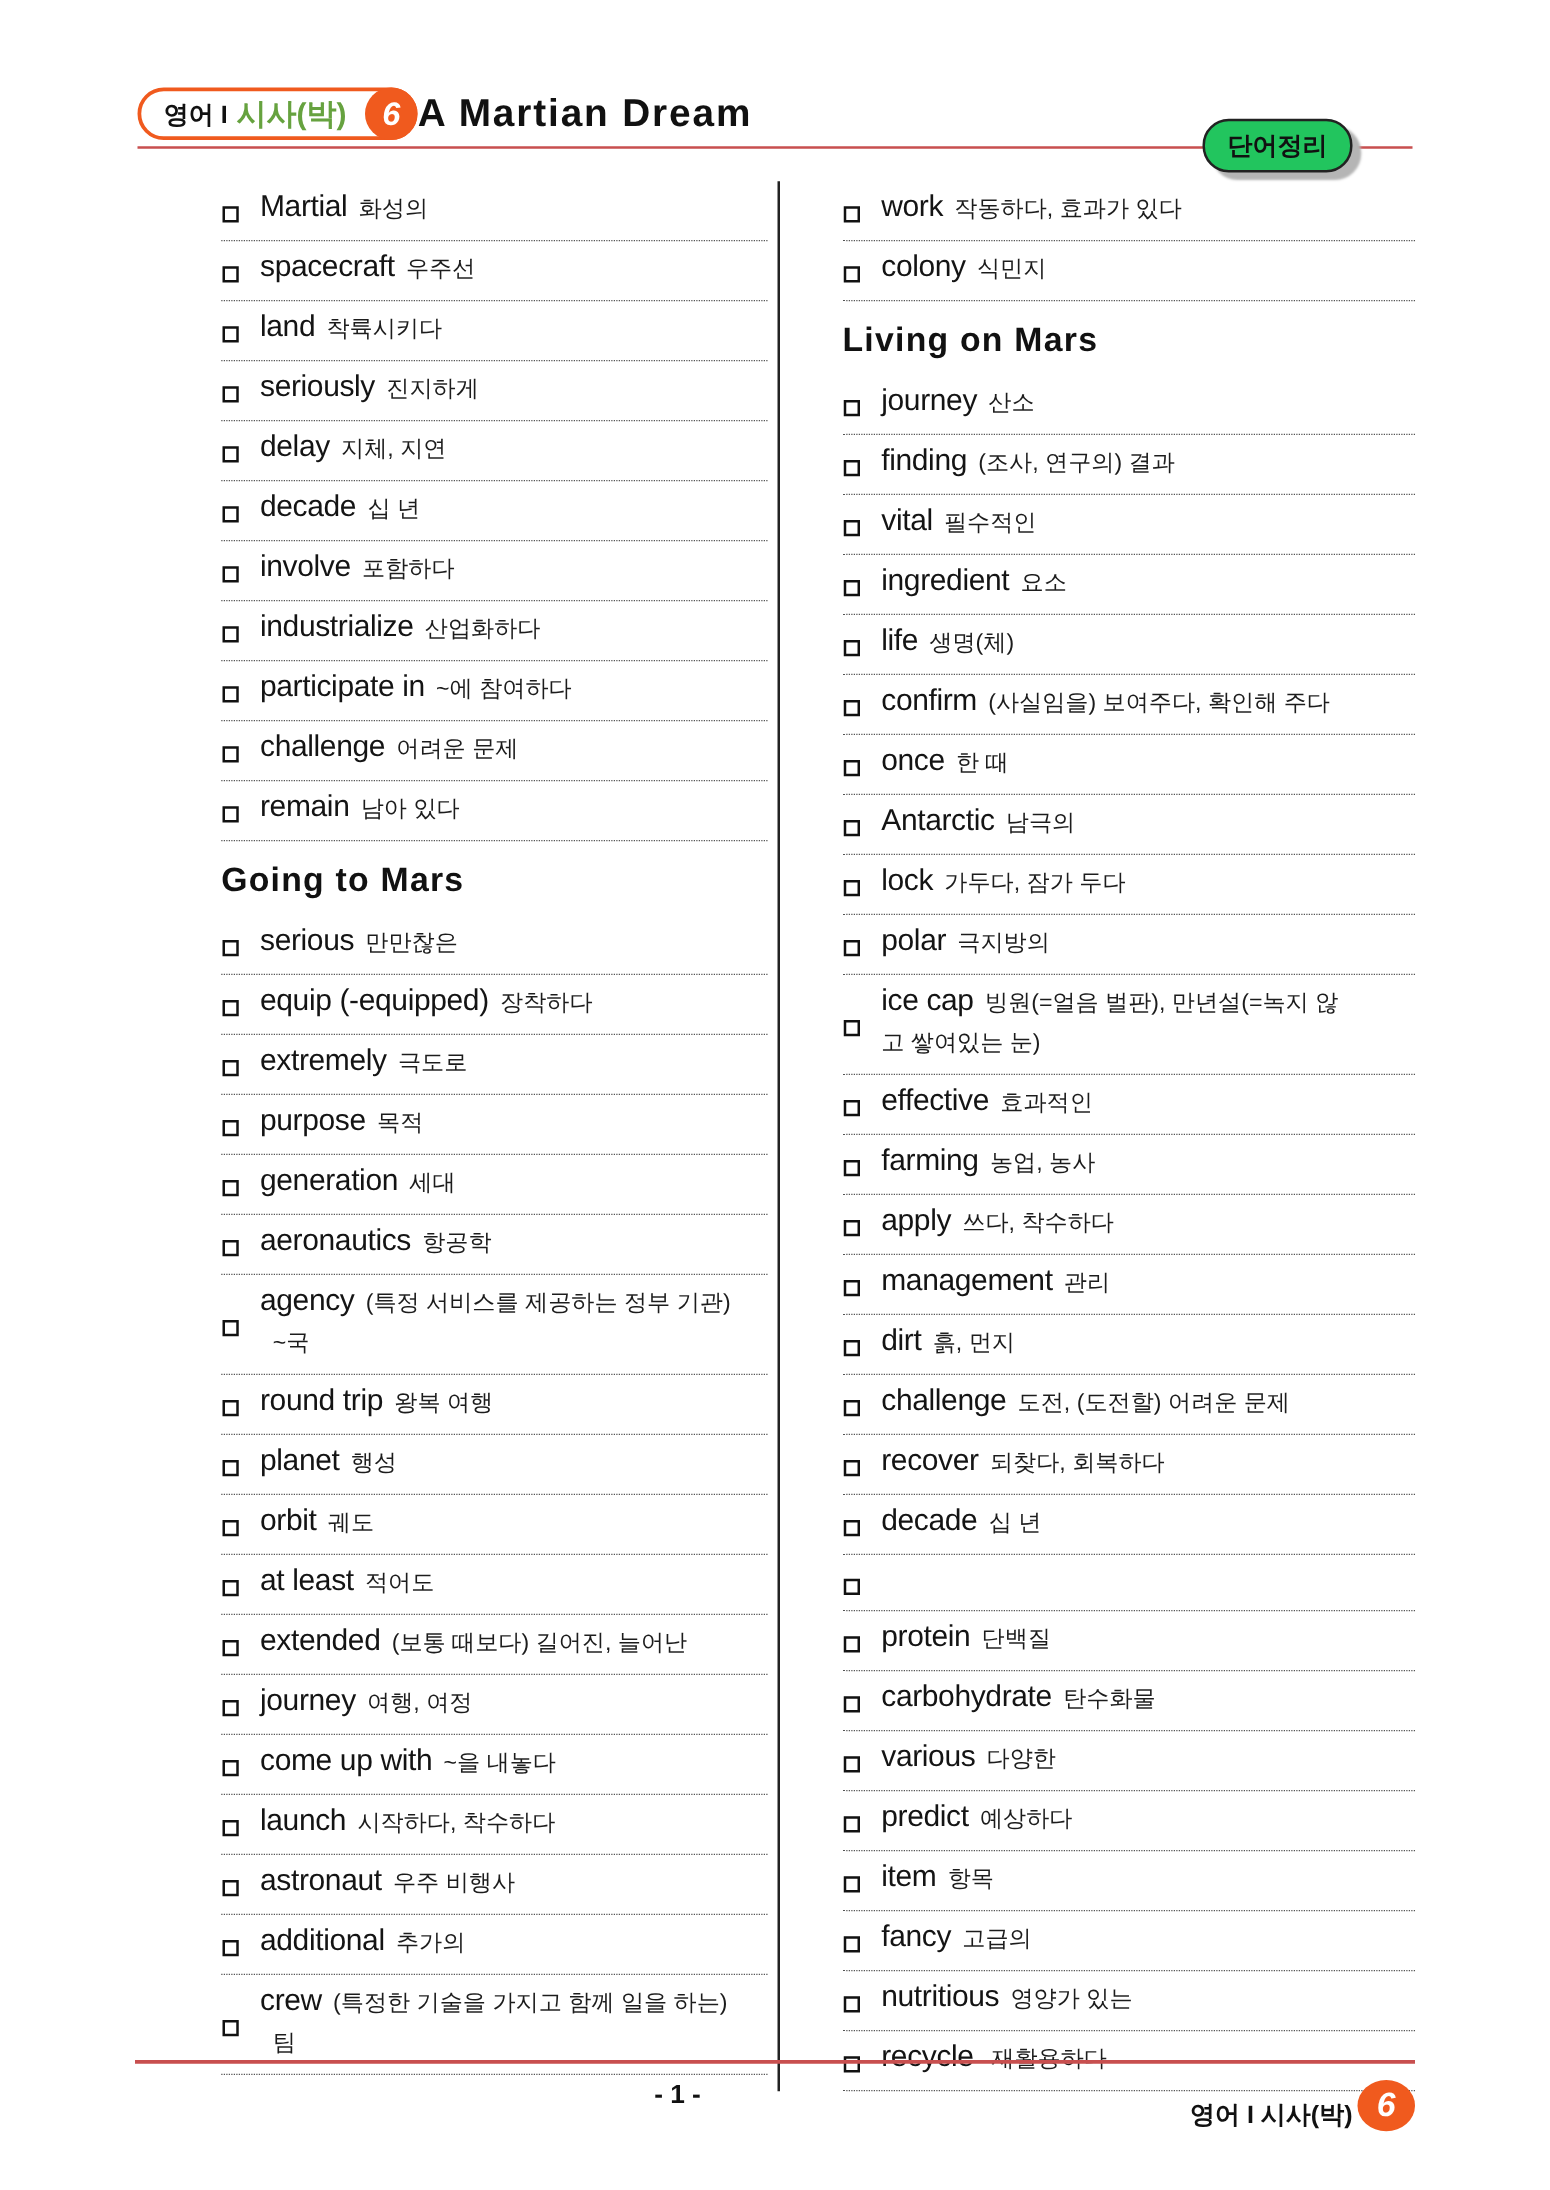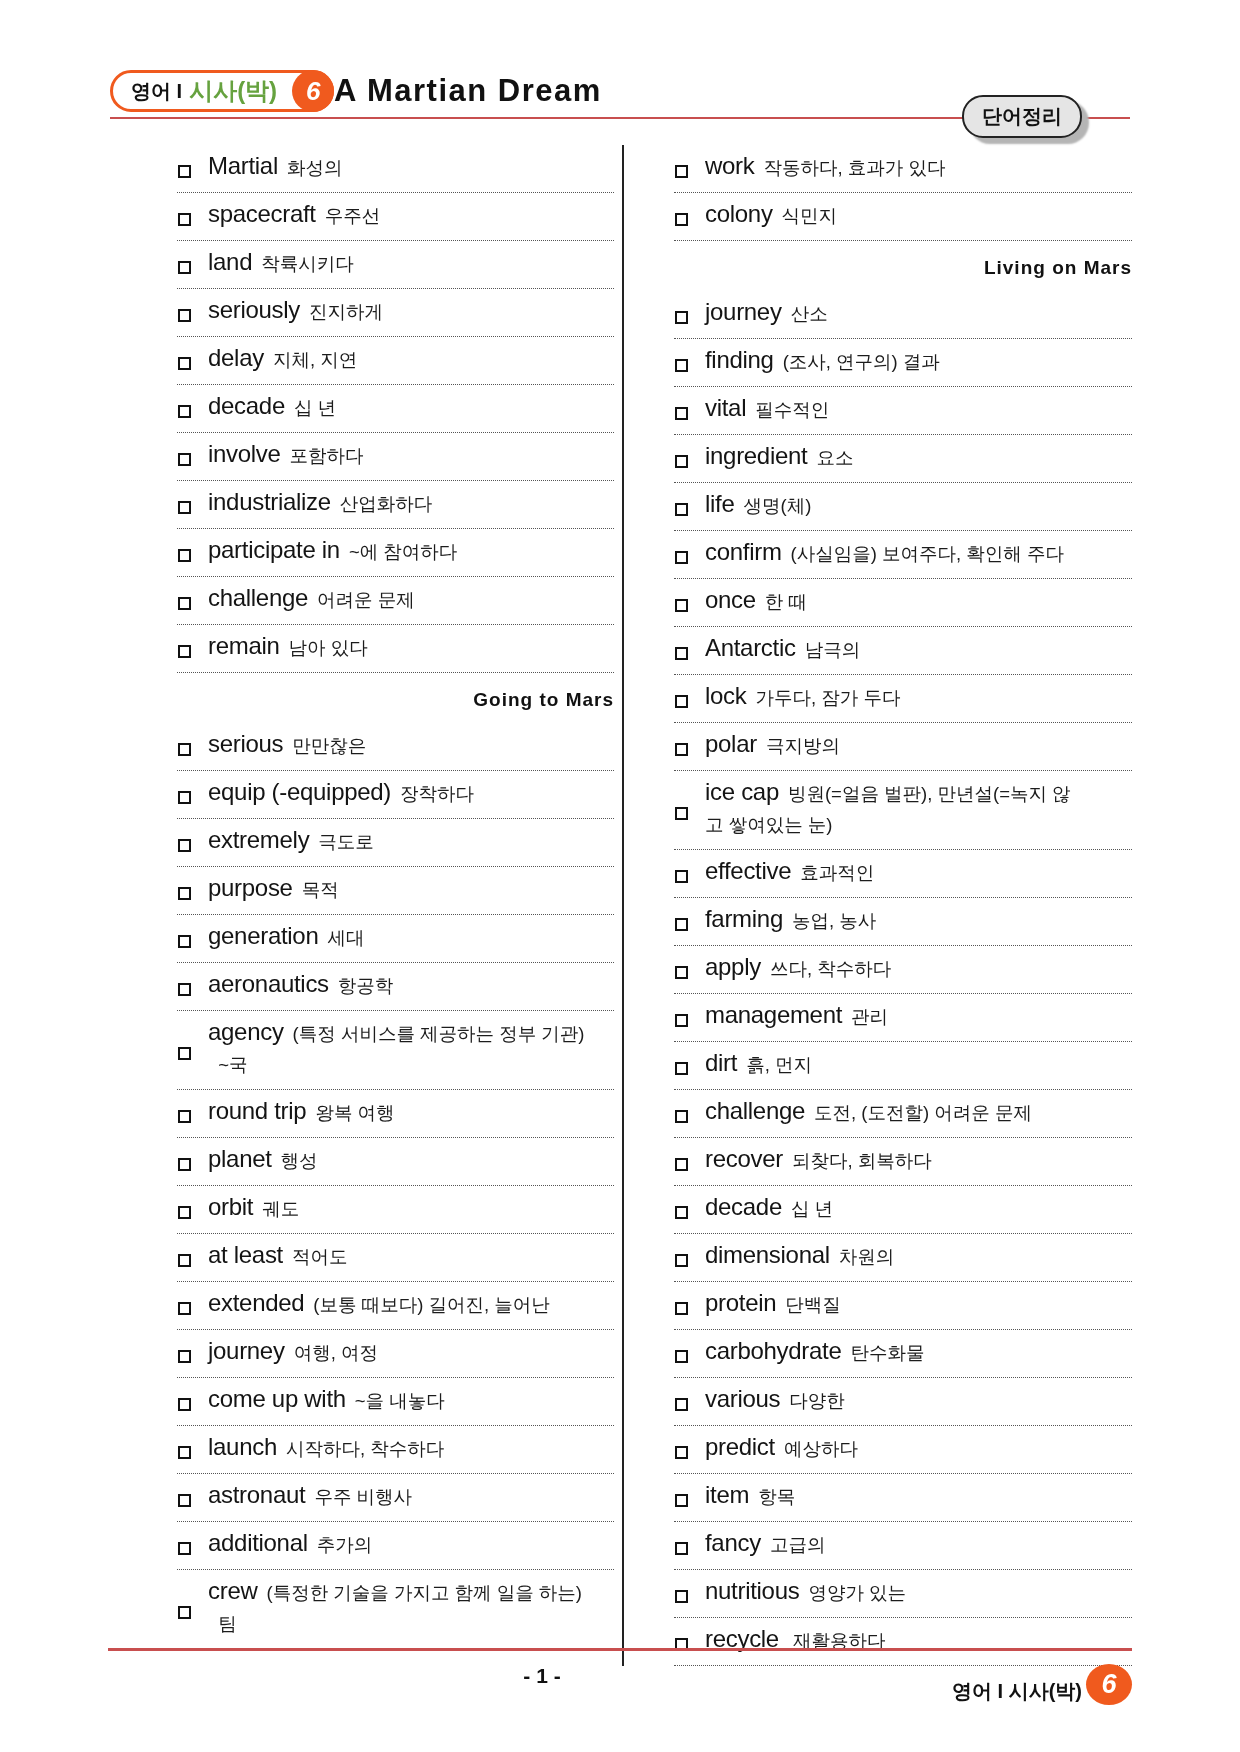--- a/index.html
+++ b/index.html
@@ -28,21 +28,21 @@
   .badge-circle {
     position: absolute; right: -3px; top: 50%; transform: translateY(-50%);
     width: 42px; height: 42px; border-radius: 50%;
     background: #f05a1e; color: #fff; font-weight: bold; font-size: 26px;
     font-style: italic;
     display: flex; align-items: center; justify-content: center;
   }
   .page-title { font-size: 31px; font-weight: bold; color: #111; letter-spacing: 1.5px; }
   .tab-pill {
     position: absolute; right: 48px; bottom: -21px; z-index: 2;
-    background: #e5e5e5; border: 2.5px solid #222; border-radius: 21px;
+    background: #22c55e; border: 2.5px solid #222; border-radius: 21px;
     padding: 6px 18px; font-size: 20px; font-weight: bold; color: #111;
     box-shadow: 7px 6px 2px #b5b5b5;
   }
 
   
   .content { position: absolute; top: 145px; left: 177px; right: 108px; display: flex; align-items: stretch; }
   .col-left  { width: 437px; }
   .divider   { width: 0; border-left: 2px solid #222; margin-left: 8px; }
   .col-right { flex: 1; padding-left: 50px; }
 
@@ -54,21 +54,21 @@
   }
   .checkbox {
     flex: 0 0 auto; width: 13px; height: 13px;
     border: 2px solid #111; margin: 8px 17px 0 1px; background: #fff;
   }
   .txt { flex: 1; white-space: pre-wrap; line-height: 30px; }
   .word { font-size: 24px; color: #141414; letter-spacing: -0.3px; }
   .meaning { font-size: 18.5px; color: #1c1c1c; margin-left: 9px; }
 
   .section-header {
-    text-align: right; font-size: 19px; font-weight: bold; color: #111;
+    text-align: left; font-size: 27px; font-weight: bold; color: #111;
     padding: 16px 0 12px; letter-spacing: 1px;
   }
 
   
   .footer {
     position: absolute; left: 108px; right: 108px; top: 1648px;
     border-top: 3px solid #c84f4f;
   }
   .footer-inner { position: relative; padding-top: 13px; }
   .page-number {
@@ -305,21 +305,20 @@
       <div class="row">
         <span class="checkbox"></span>
         <span class="txt"><span class="word">recover</span><span class="meaning">되찾다, 회복하다</span></span>
       </div>
       <div class="row">
         <span class="checkbox"></span>
         <span class="txt"><span class="word">decade</span><span class="meaning">십 년</span></span>
       </div>
       <div class="row">
         <span class="checkbox"></span>
-        <span class="txt"><span class="word">dimensional</span><span class="meaning">차원의</span></span>
       </div>
       <div class="row">
         <span class="checkbox"></span>
         <span class="txt"><span class="word">protein</span><span class="meaning">단백질</span></span>
       </div>
       <div class="row">
         <span class="checkbox"></span>
         <span class="txt"><span class="word">carbohydrate</span><span class="meaning">탄수화물</span></span>
       </div>
       <div class="row">

